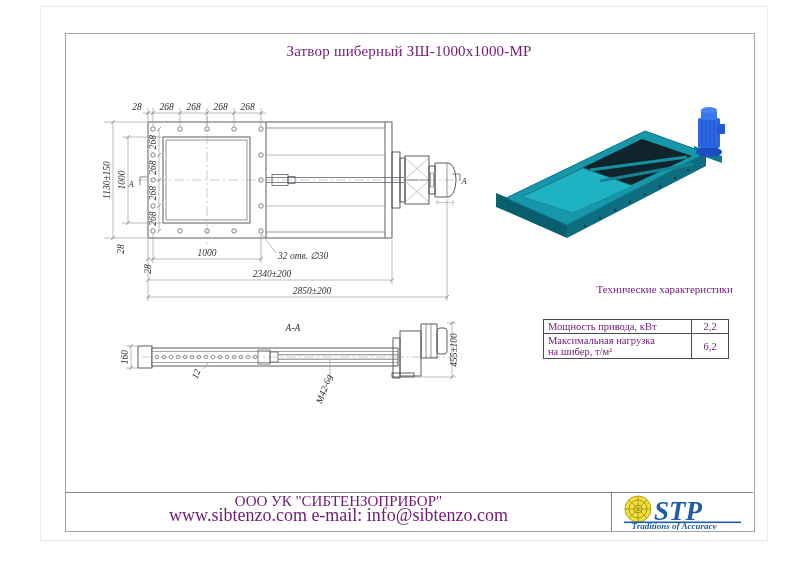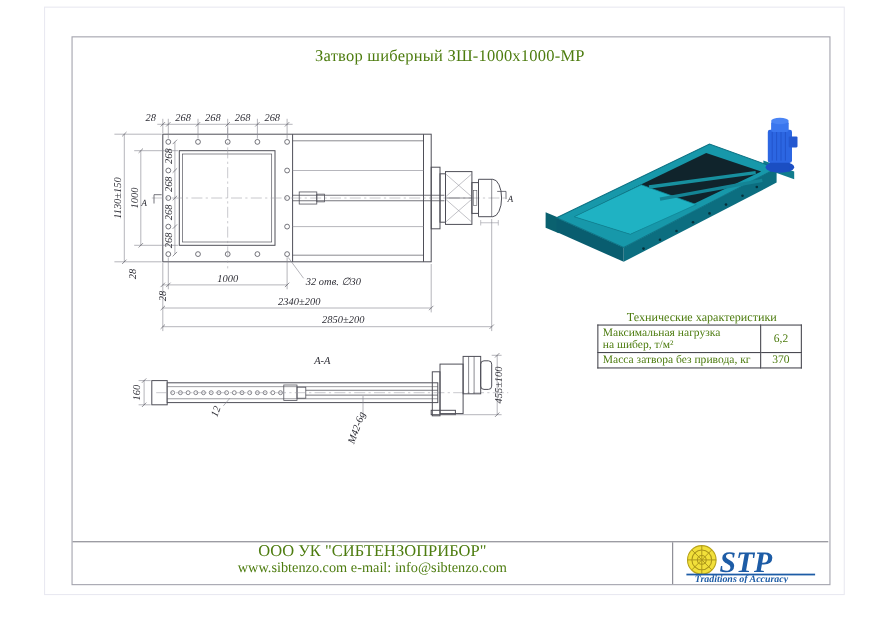--- a/index.html
+++ b/index.html
@@ -1,38 +1,38 @@
 <!DOCTYPE html>
 <html><head>
 <meta charset="utf-8">
 <style>
   html,body{margin:0;padding:0;background:#ffffff;}
   .canvas{position:relative;width:800px;height:566px;background:#fff;
-          font-family:"Liberation Serif",serif;overflow:hidden;color:#4d7c0f;}
+          font-family:"Liberation Serif",serif;overflow:hidden;color:#701a75;}
   .page-edge{position:absolute;left:40px;top:6px;width:726px;height:533px;
              border:1px solid #e9e9f1;}
   .frame{position:absolute;left:65px;top:33px;width:688px;height:497px;
          border:1px solid #a3a3ad;}
   .doc-title{position:absolute;left:65px;top:43px;width:688px;text-align:center;
              font-size:15px;letter-spacing:.2px;}
   svg.draw{position:absolute;left:0;top:0;}
   text.dim{font-family:"Liberation Serif",serif;font-style:italic;font-size:9.5px;fill:#2e2e36;}
   text.dim-s{font-family:"Liberation Serif",serif;font-style:italic;font-size:8.5px;fill:#2e2e36;}
   .specs{position:absolute;left:543px;top:283px;width:190px;}
-  .specs-title{text-align:center;font-size:11px;margin-bottom:0;}
+  .specs-title{text-align:right;font-size:11px;margin-bottom:24px;}
   table.spec-table{border-collapse:collapse;width:186px;font-size:10.5px;}
   table.spec-table td{border:1px solid #4a4a52;padding:1px 4px;line-height:11px;vertical-align:middle;}
   td.spec-name{width:150px;white-space:pre-line;}
   td.spec-val{width:30px;text-align:center;}
   .footer{position:absolute;left:66px;top:492px;width:687px;height:38px;
           border-top:1px solid #84848d;display:flex;}
   .footer-text{width:545px;text-align:center;padding-top:1px;}
   .footer-company{font-size:15px;line-height:15px;}
   .footer-address{font-size:14px;line-height:13px;}
-  .footer-web{font-size:13px;line-height:13px;}
+  .footer-web{font-size:18px;line-height:13px;}
   .footer-logo{width:141px;border-left:1px solid #84848d;position:relative;text-decoration:underline;}
 </style>
 </head>
 <body>
 
 <div class="canvas">
   <div class="page-edge"></div>
   <div class="frame"></div>
 
   <div class="doc-title">Затвор шиберный ЗШ-1000х1000-МР</div>
@@ -219,28 +219,28 @@
         <rect x="701" y="110" width="16" height="10" rx="2" fill="#3a76ee"></rect>
         <ellipse cx="709" cy="110" rx="8" ry="3" fill="#4a84f4"></ellipse>
       </g>
     </g>
   </svg>
 
   <div class="specs">
     <div class="specs-title">Технические характеристики</div>
     <table class="spec-table">
       <tbody>
+          <tr>
+        <td class="spec-name">Мощность привода, кВт</td>
+        <td class="spec-val">2,2</td>
+      </tr>
       <tr>
         <td class="spec-name">Максимальная нагрузка
 на шибер, т/м²</td>
         <td class="spec-val">6,2</td>
-      </tr>
-      <tr>
-        <td class="spec-name">Масса затвора без привода, кг</td>
-        <td class="spec-val">370</td>
       </tr>
     </tbody>
       </table>
   </div>
 
   <div class="footer">
     <div class="footer-text">
       <div class="footer-company">ООО УК "СИБТЕНЗОПРИБОР"</div>
       <div class="footer-web">www.sibtenzo.com e-mail: info@sibtenzo.com</div>
     </div>

